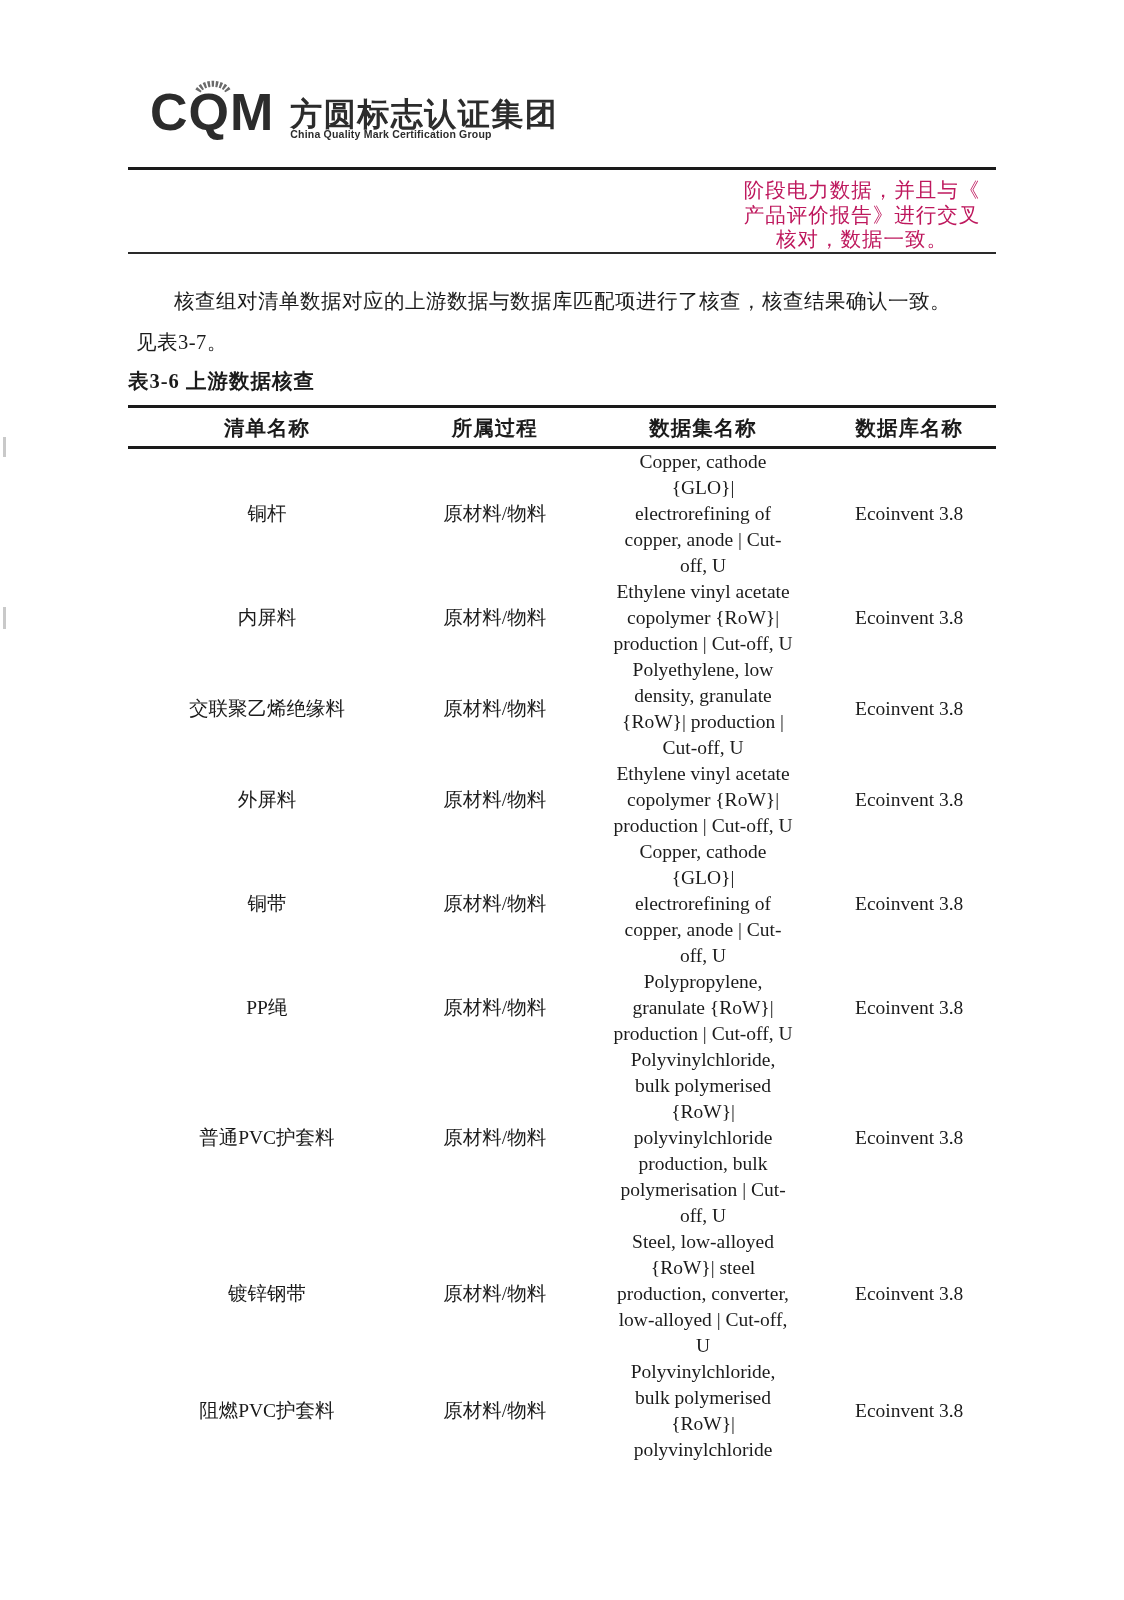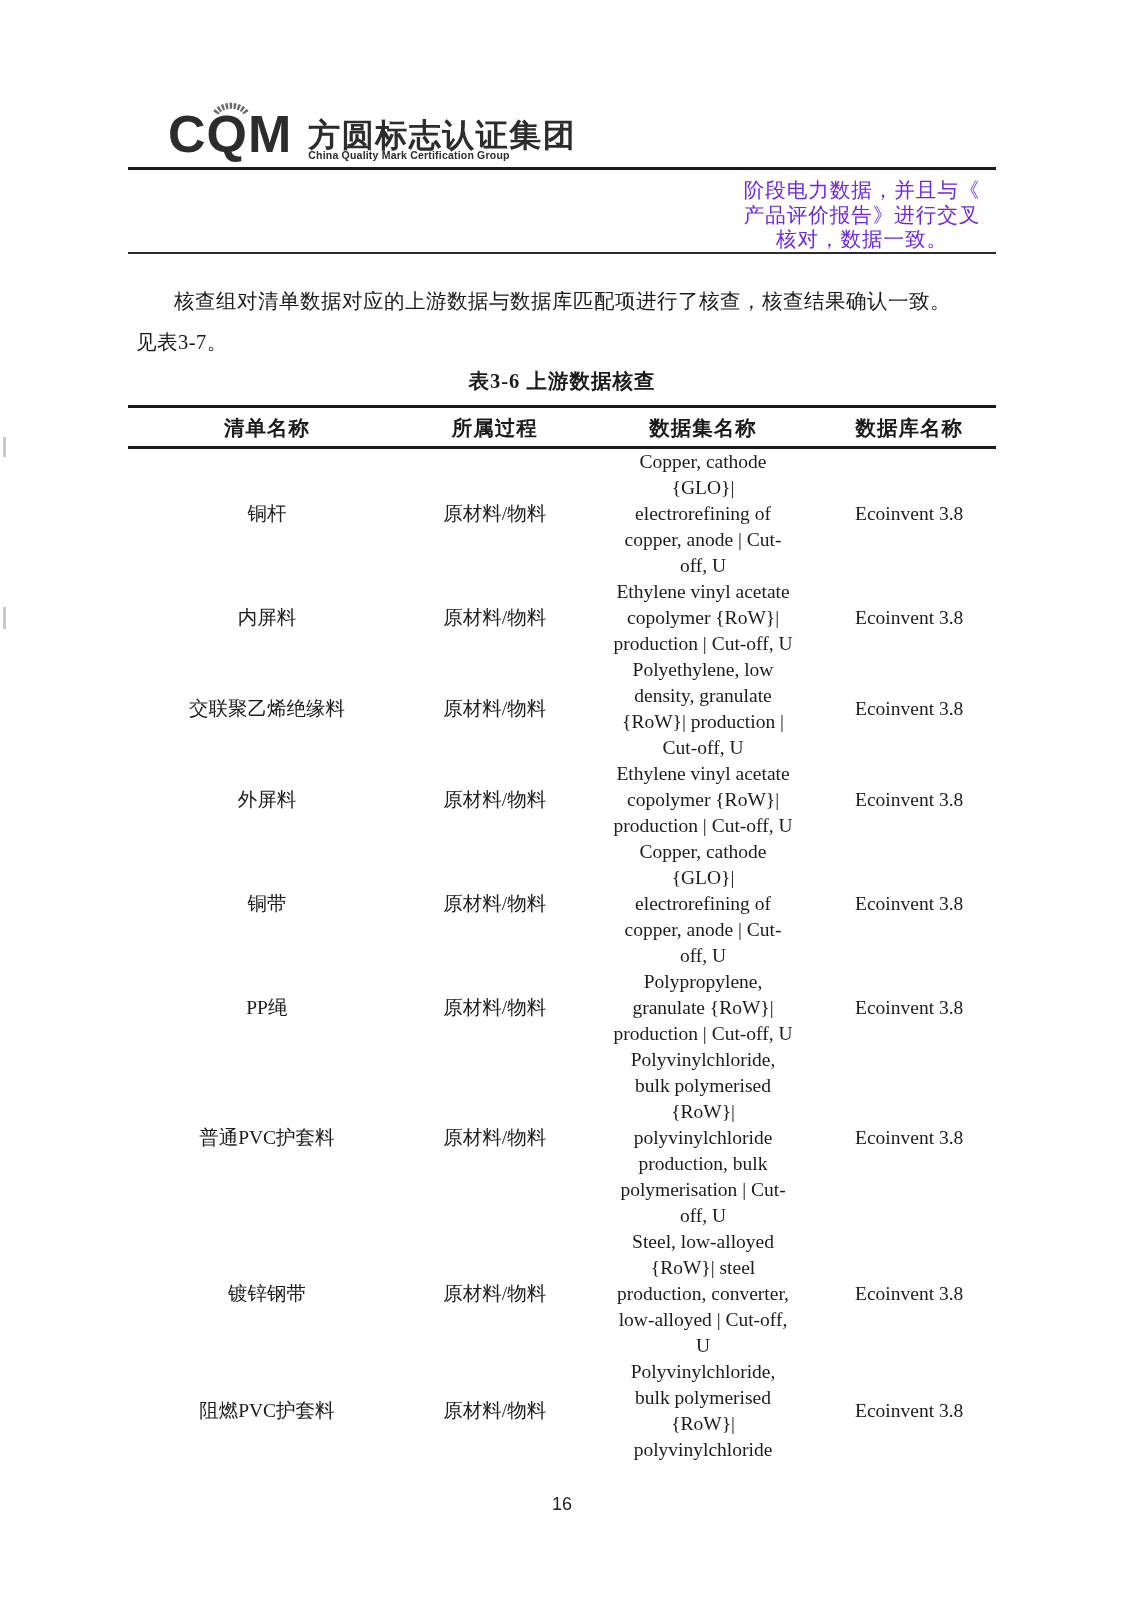--- a/index.html
+++ b/index.html
@@ -10,49 +10,49 @@
     color:#1b1b1b;
     font-family:"Liberation Serif","DejaVu Serif",serif;
     overflow:hidden;
   }
   
   .scan-mark { position:absolute; left:3px; width:3px; background:#c9c9c9; }
   .scan-mark-1 { top:437px; height:20px; }
   .scan-mark-2 { top:607px; height:22px; }
 
   
-  .logo { position:absolute; left:150px; top:106px; display:flex; align-items:flex-start;margin-left:18px; }
+  .logo { position:absolute; left:150px; top:84px; display:flex; align-items:flex-end; }
   .logo-acronym {
     position:relative;
     font-family:"Liberation Sans","DejaVu Sans",sans-serif;
     font-weight:800; font-size:52px; line-height:56px;
     letter-spacing:1px; color:#2c2c2c;
   }
   .crown { position:absolute; left:44px; top:-6px; }
   .logo-names { margin-left:16px; padding-top:16px;
     font-family:"Liberation Sans","DejaVu Sans",sans-serif; color:#2c2c2c; }
   .logo-cn { font-size:32px; font-weight:800; letter-spacing:1.5px; line-height:26px; }
   .logo-en { font-size:10.5px; font-weight:600; letter-spacing:0.2px; margin-top:1px; }
 
   .header-rule { position:absolute; left:128px; top:167px; width:868px; height:3px; background:#1a1a1a; }
 
   
   .carryover-text {
     position:absolute; left:716px; top:178px; width:292px;
     text-align:center; font-size:20.5px; line-height:24.5px;
-    color:#6d28d9; letter-spacing:1px;
+    color:#be185d; letter-spacing:1px;
   }
   .carryover-rule { position:absolute; left:128px; top:252px; width:868px; height:2px; background:#2a2a2a; }
 
   
   .body-section { position:absolute; left:128px; top:277px; width:868px; }
   .para-line { margin:8px; font-size:20.5px; line-height:33px; letter-spacing:0.5px; }
   .para-indent { text-indent:38px; }
   .table-caption {
-    margin:8px 0 10px 0; text-align:center;
+    margin:8px 0 10px 0; 
     font-size:20.5px; font-weight:bold; letter-spacing:1px;
   }
 
   
   table.verify { width:100%; border-collapse:collapse; table-layout:fixed; }
   table.verify col.c1 { width:32%; }
   table.verify col.c2 { width:20.5%; }
   table.verify col.c3 { width:27.5%; }
   table.verify col.c4 { width:20%; }
   table.verify th {
@@ -276,15 +276,14 @@
               <div class="cell-line">polyvinylchloride</div>
             </td>
             <td class="col-database">
               <div class="cell-line">Ecoinvent 3.8</div>
             </td>
           </tr>
         </tbody>
     </table>
   </div>
 
-  <div class="page-number">16</div>
 
 </div>
 
 </body></html>

